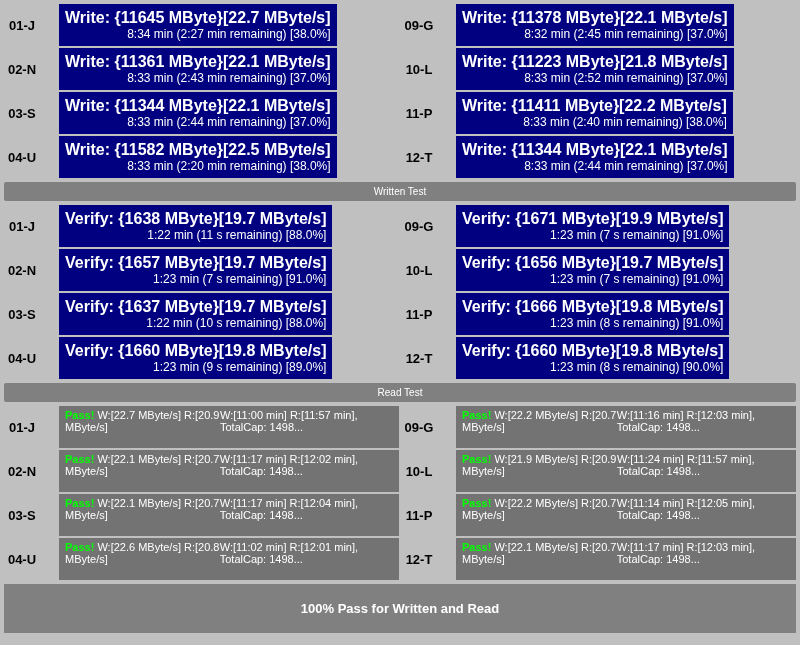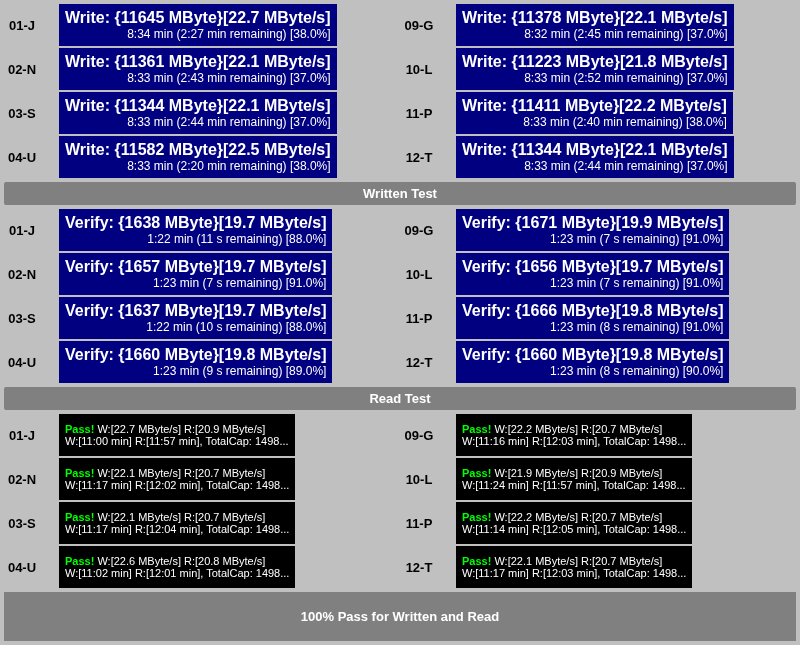--- a/index.html
+++ b/index.html
@@ -50,33 +50,33 @@
       width: 36px;
       display: flex;
       align-items: center;
       justify-content: center;
       flex-shrink: 0;
     }
     .section-header {
       background: #808080;
       color: #ffffff;
       text-align: center;
-      font-size: 13px;
-      font-weight: bold;
+      font-size: 10px;
+      font-weight: normal;
       padding: 4px 0;
       margin: 4px 0;
       border-radius: 2px;
     }
     .pass-card {
-      background: #000000;
+      background: #737373;
       color: #ffffff;
       padding: 3px 6px;
       min-height: 42px;
       display: flex;
-      flex-direction: column;
+      flex-direction: row;
       justify-content: center;
     }
     .pass-line {
       font-size: 11px;
       color: #ffffff;
     }
     .pass-line span.pass-label {
       color: #00ff00;
       font-weight: bold;
     }

